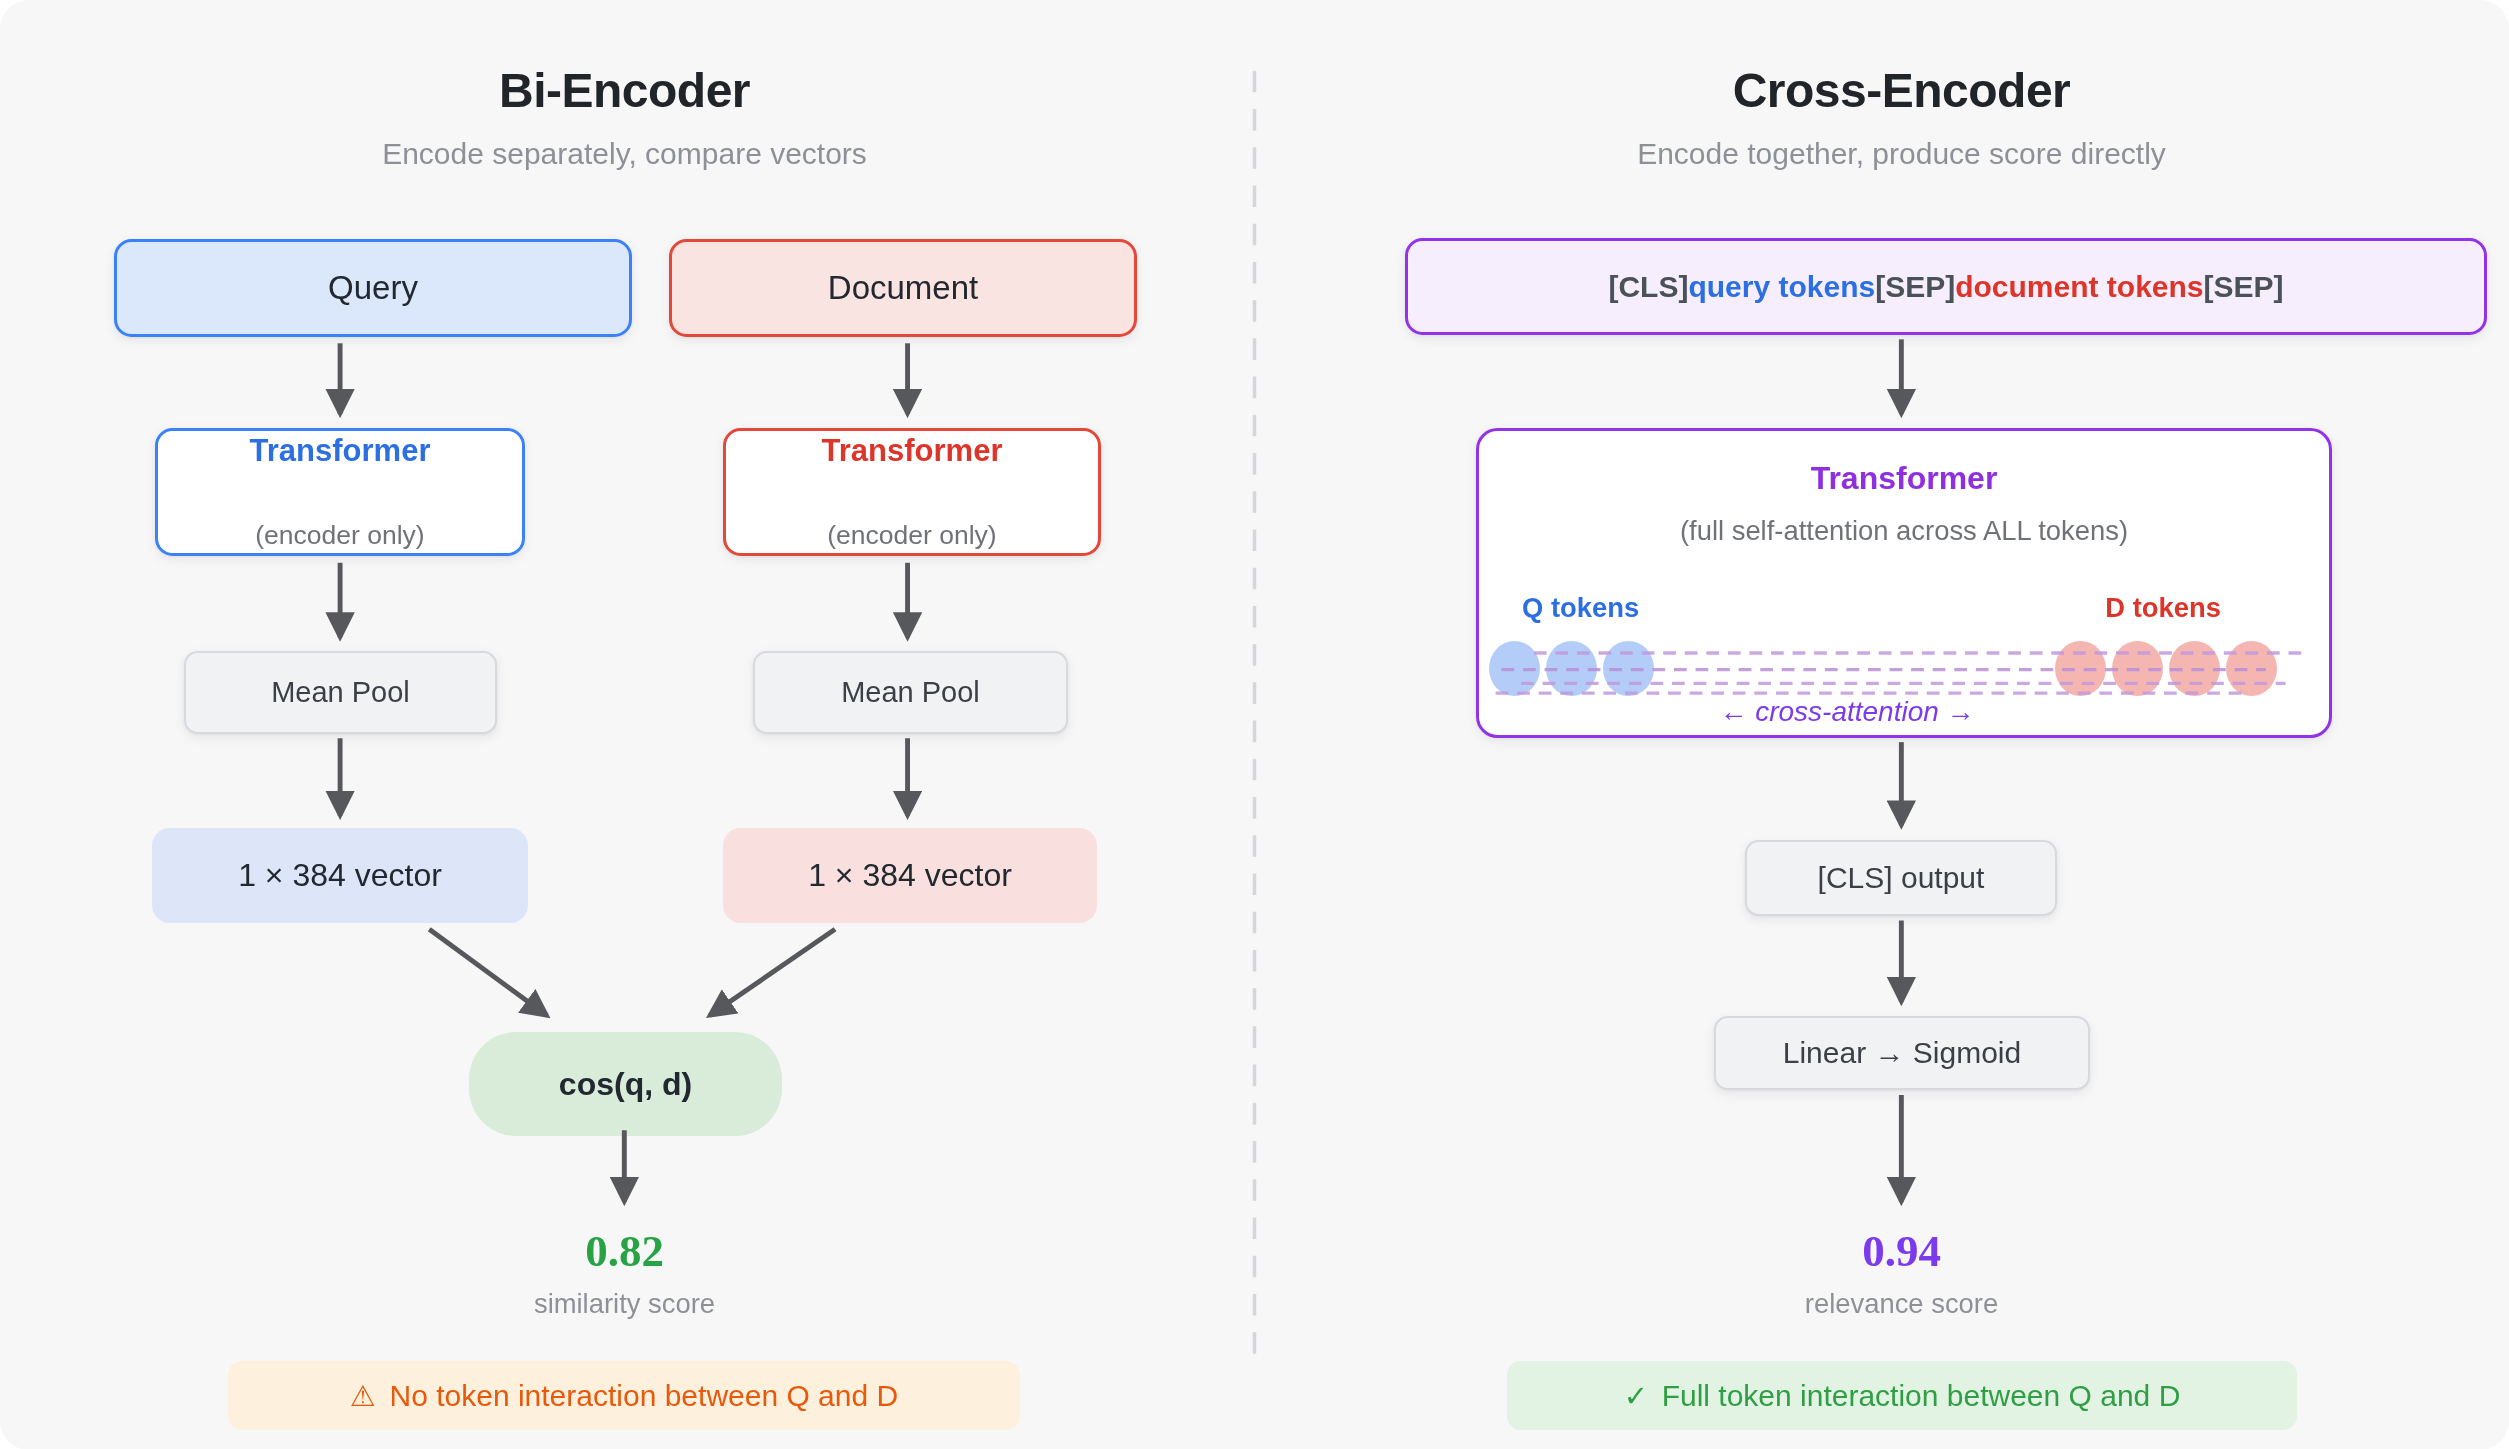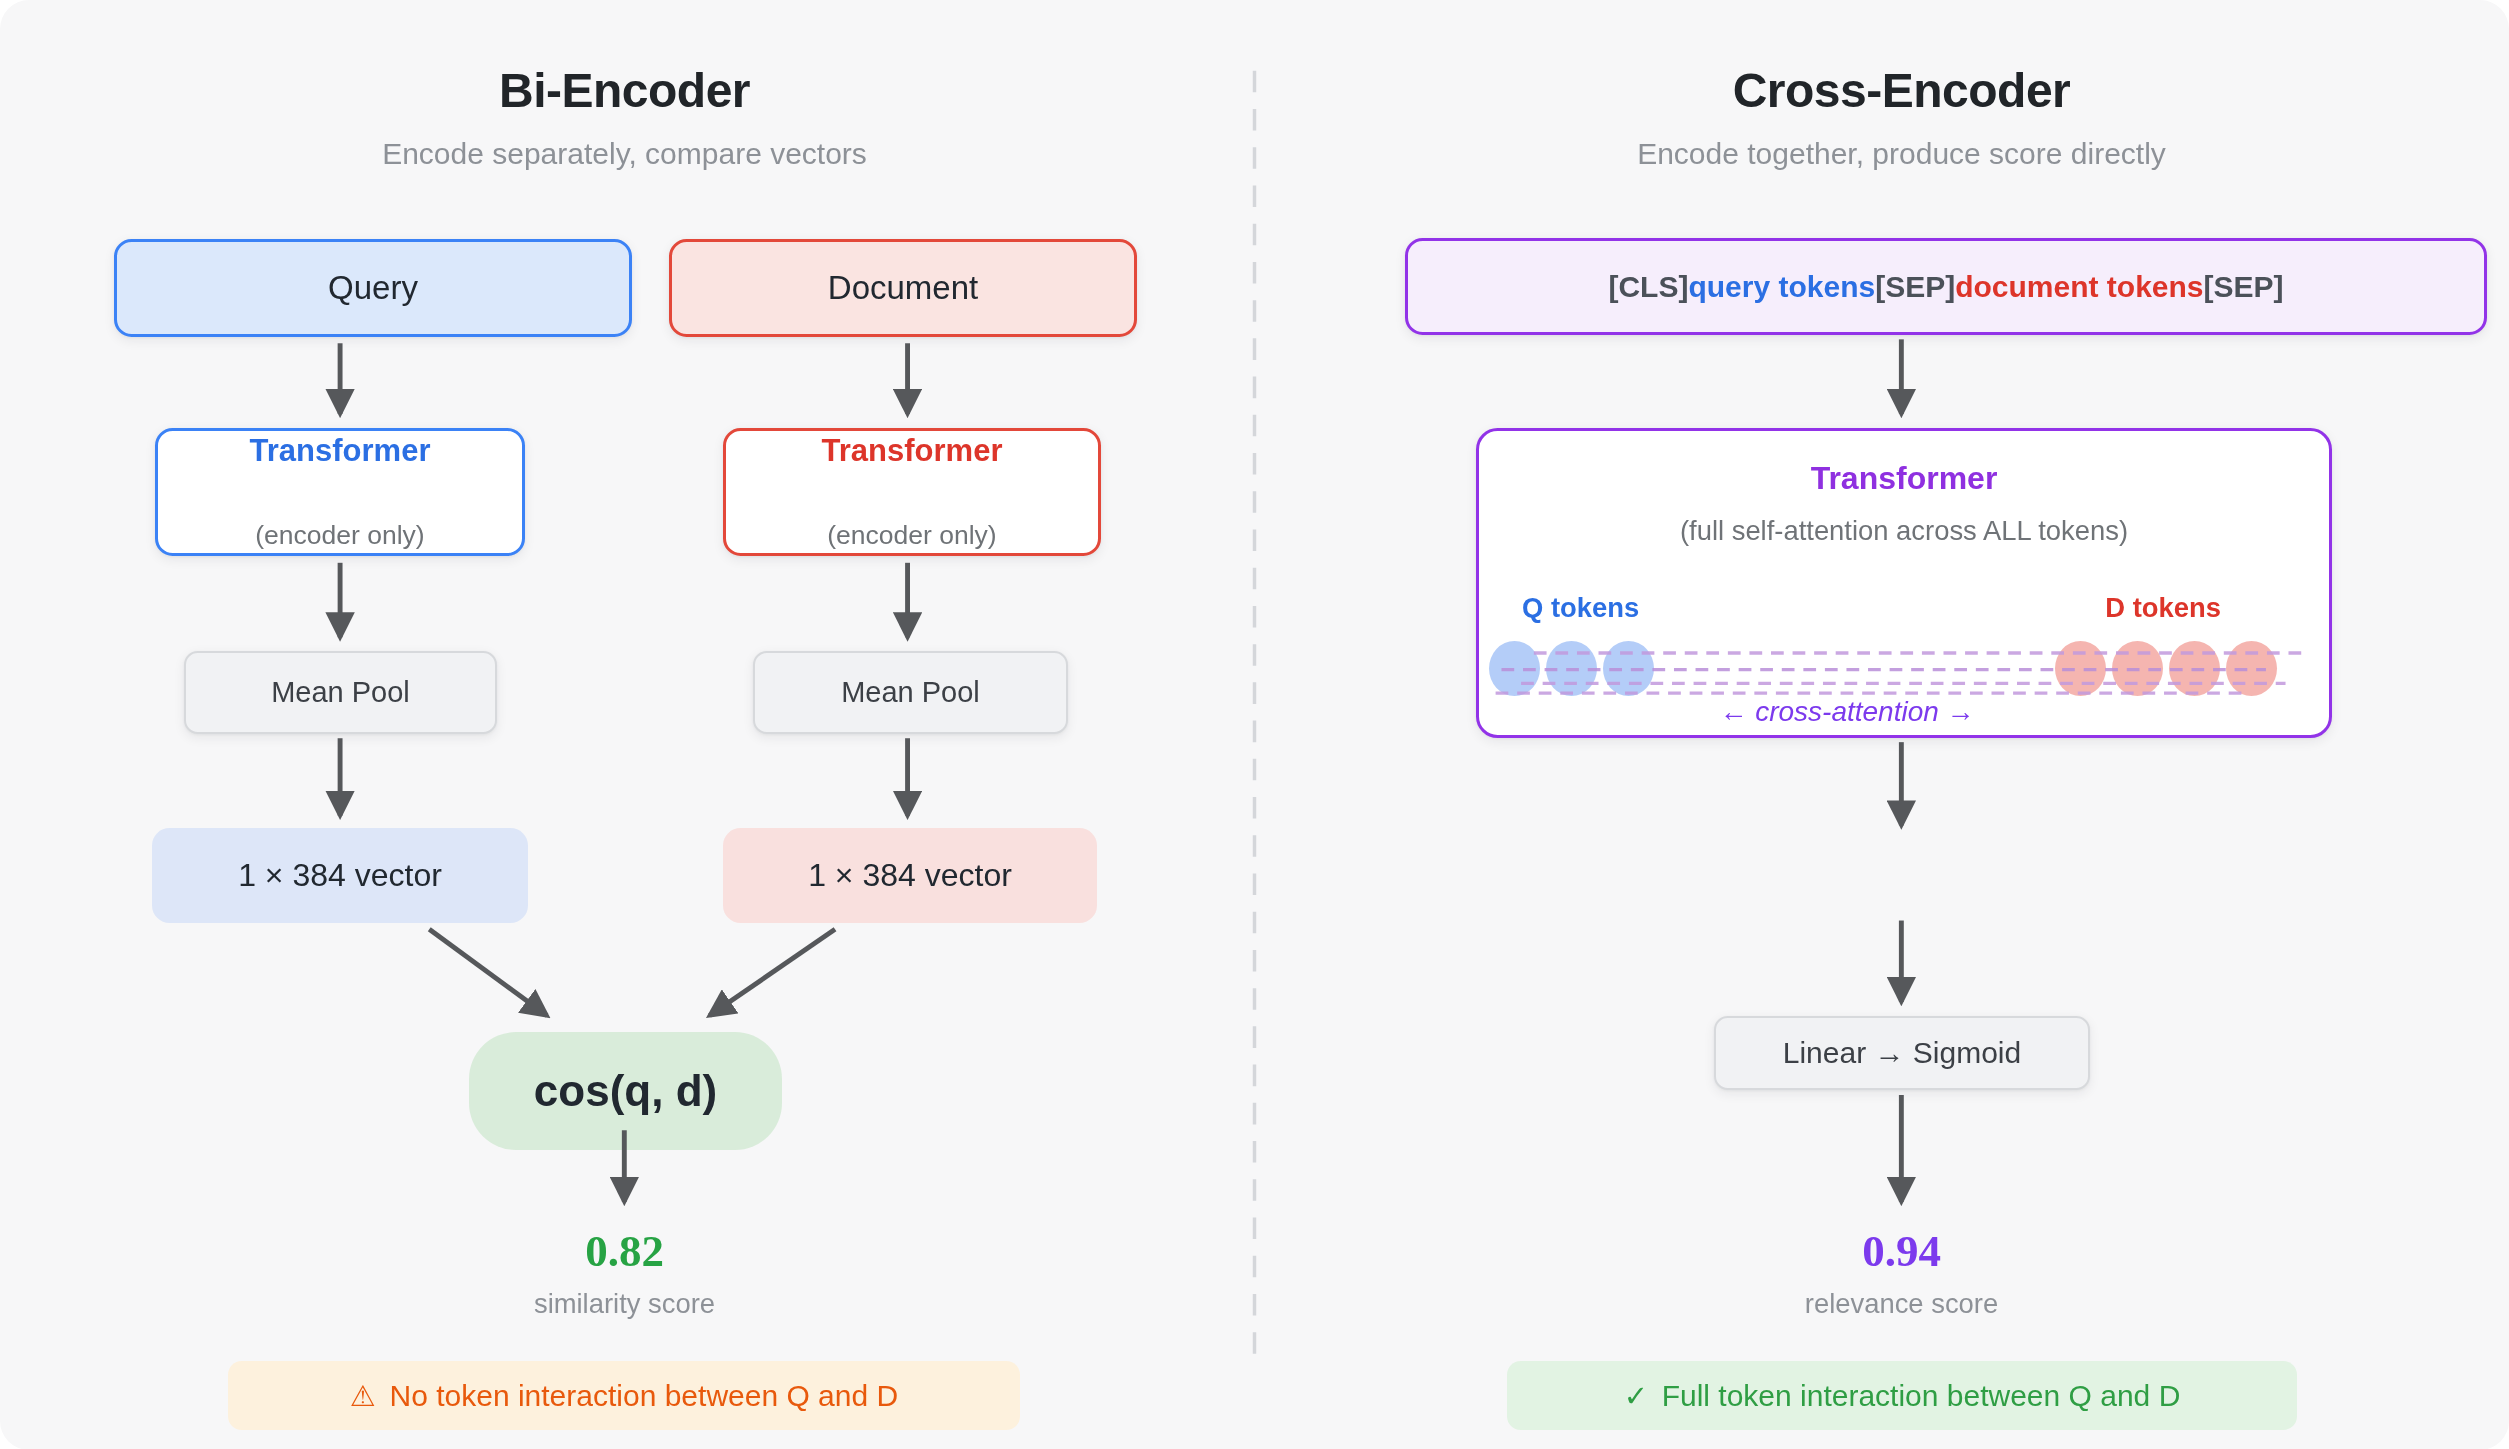--- a/index.html
+++ b/index.html
@@ -39,21 +39,21 @@
   .tf-note { font-size:26.5px; color:var(--muted);margin-top:44px; }
 
   .pool-box { background:var(--gray-fill); border:2.5px solid var(--gray-border); border-radius:13.7px; font-size:29px; color:var(--gray-text); }
   .pool-q { left:184px; top:651px; width:313px; height:83px; }
   .pool-d { left:753px; top:651px; width:315px; height:83px; }
 
   .vec-box { border-radius:17.6px; font-size:32px; color:var(--body); }
   .vec-q { left:152px; top:828px; width:376px; height:95px; background:var(--blue-vector-fill); }
   .vec-d { left:723px; top:828px; width:374px; height:95px; background:var(--red-vector-fill); }
 
-  .cos-box { left:469px; top:1032px; width:313px; height:118px; background:var(--green-fill); border-radius:47px; font-size:44px; font-weight:700; }
+  .cos-box { left:469px; top:1032px; width:313px; height:104px; background:var(--green-fill); border-radius:47px; font-size:32px; font-weight:700; }
 
   .score { font-size:45px; font-weight:700;font-family:Liberation Serif, serif; }
   .score-left  { color:var(--green-score); }
   .score-right { color:var(--purple-deep); }
   .score-caption { font-size:27.4px; color:var(--subtitle); }
 
   .badge { position:absolute; display:flex; align-items:center; justify-content:center; gap:13.7px; height:69px; border-radius:13.7px; font-size:30px; }
   .badge-warn { left:228px; top:1361px; width:792px;  background:var(--orange-badge-bg); color:var(--orange-badge-text); }
   .badge-ok   { left:1507px; top:1361px; width:790px; background:var(--green-badge-bg);  color:var(--green-badge-text); }
   .badge-icon { font-size:29px; }
@@ -157,20 +157,23 @@
         </div>
       <div class="token-group tg-d">
           <div class="token tred"></div>
           <div class="token tred"></div>
           <div class="token tred"></div>
           <div class="token tred"></div>
         </div>
       <div class="xattn">← cross-attention →</div>
     </div>
 
+    <div class="node cls-box shadow">
+      <span>[CLS] output</span>
+    </div>
     <div class="node linear-box shadow">
       <span>Linear → Sigmoid</span>
     </div>
 
     <div class="abs center score score-right" style="left:1274px;top:1225px;width:1255px;">0.94</div>
     <div class="abs center score-caption" style="left:1274px;top:1288px;width:1255px;">relevance score</div>
 
     <div class="badge badge-ok">
       <span class="badge-icon">✓</span>
       <span>Full token interaction between Q and D</span>

